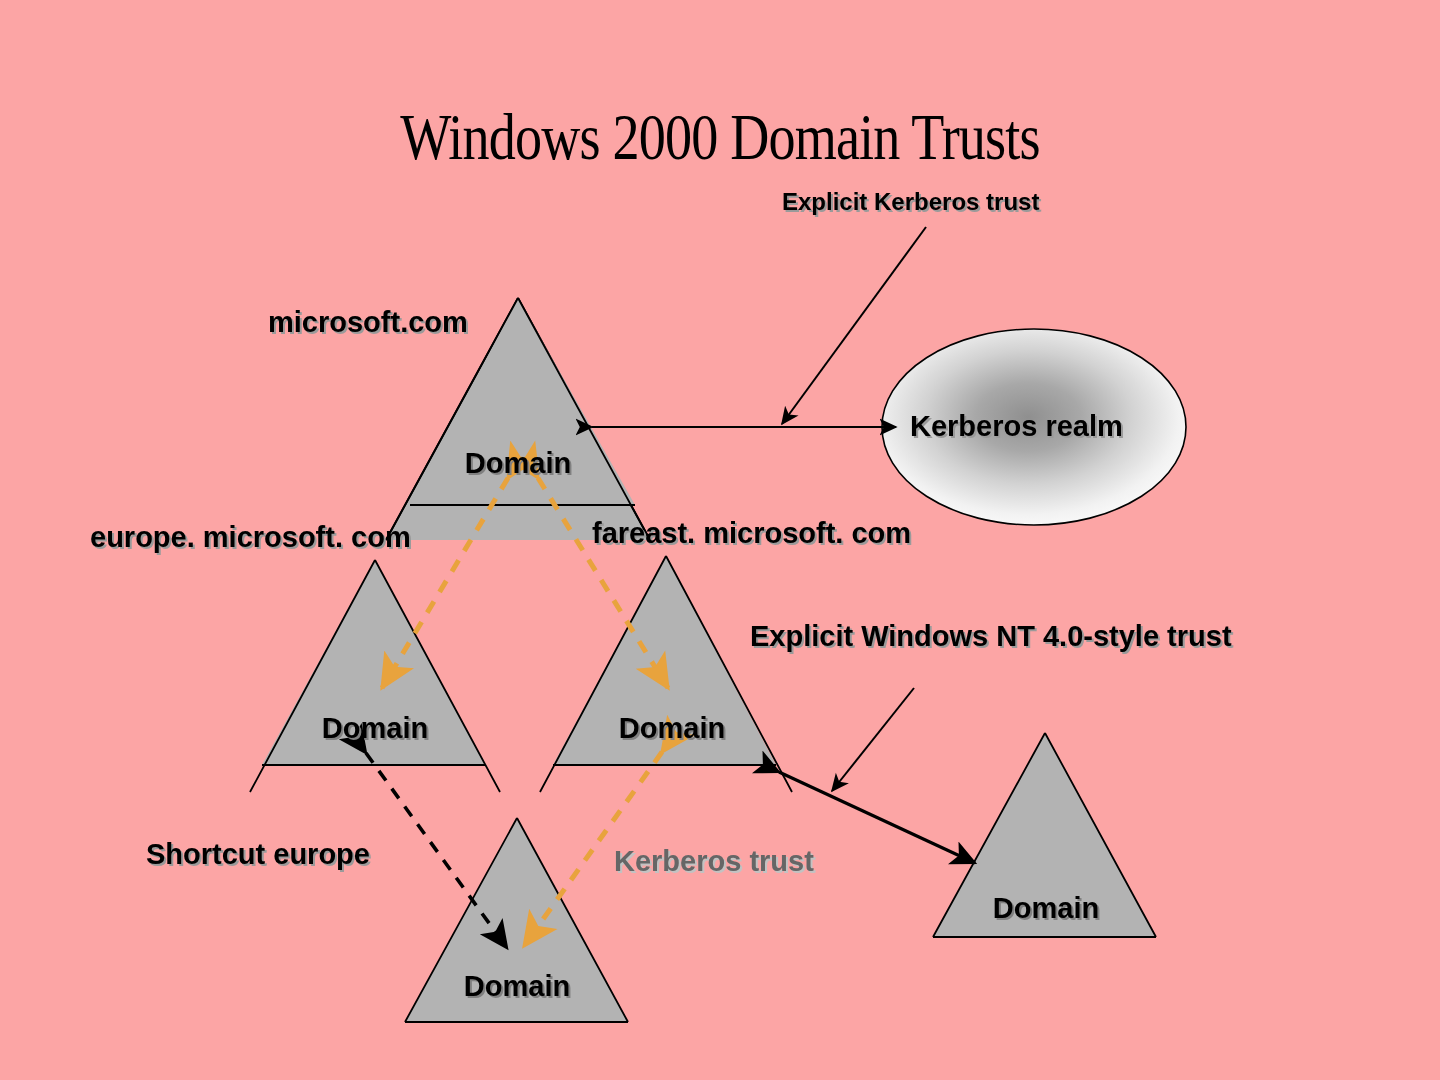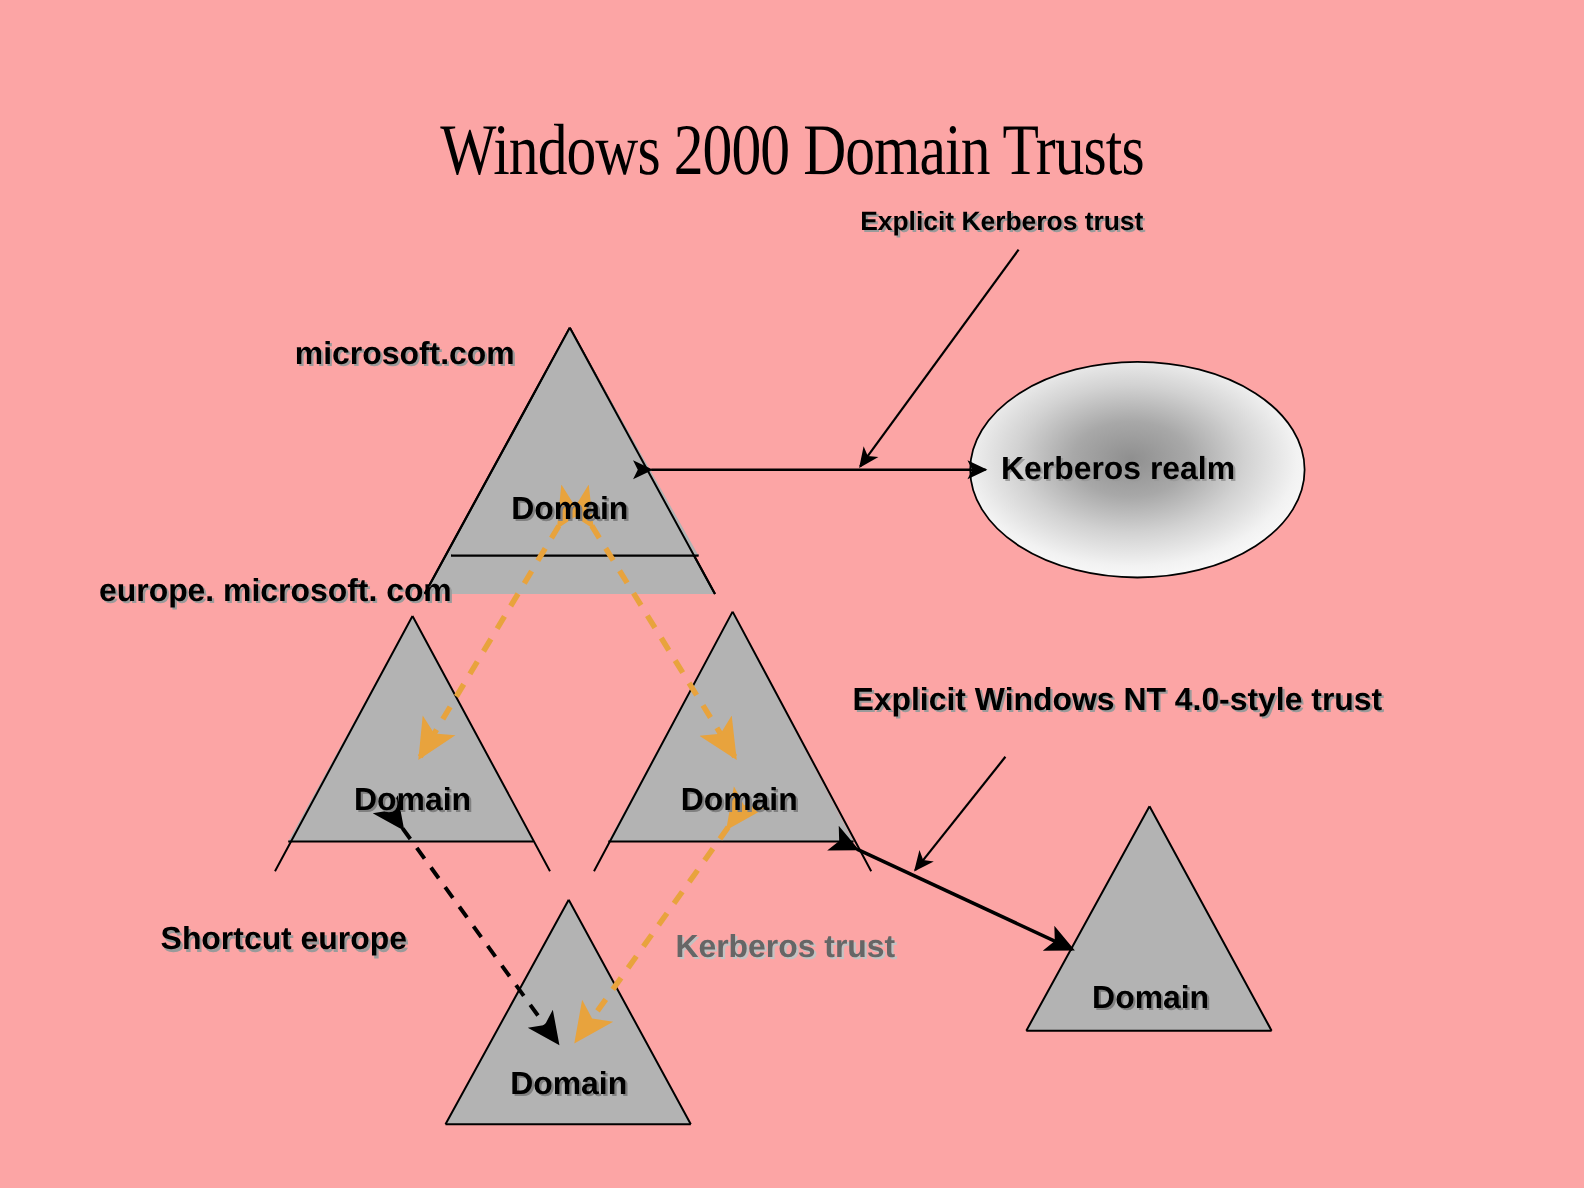--- a/index.html
+++ b/index.html
@@ -44,21 +44,21 @@
     color: #000000;
     line-height: 1;
     transform: scaleX(0.82);
     transform-origin: 50% 50%;
   }
   #lbl-explicit-kerberos { left: 782px; top: 190px; font-size: 24px; }
   #lbl-microsoft-com     { left: 268px; top: 308px; font-size: 29px; }
   #lbl-kerberos-realm    { left: 910px; top: 412px; font-size: 29px; }
   #lbl-europe            { left: 62px;  top: 523px; font-size: 29px; margin-left: 28px; }
   #lbl-fareast           { left: 592px; top: 519px; font-size: 29px; }
-  #lbl-explicit-nt       { left: 750px; top: 622px; font-size: 29px; margin-left: 25px; }
+  #lbl-explicit-nt       { left: 750px; top: 622px; font-size: 29px; }
   #lbl-shortcut          { left: 146px; top: 840px; font-size: 29px; }
   #lbl-kerberos-trust    { left: 614px; top: 847px; font-size: 29px;
                            color: #666666; text-shadow: 2px 2px 0 #c2c2c2; text-align: right; }
   .tri-label {
     position: absolute;
     white-space: nowrap;
     font-family: "Liberation Sans", sans-serif;
     font-weight: bold;
     font-size: 29px;
     color: #000000;
@@ -154,20 +154,21 @@
   </svg>
 
   <div class="lbl" id="lbl-explicit-kerberos">Explicit Kerberos trust</div>
 
   <div class="lbl" id="lbl-microsoft-com">microsoft.com</div>
 
   <div class="lbl" id="lbl-kerberos-realm">Kerberos realm</div>
 
   <div class="lbl" id="lbl-europe">europe. microsoft. com</div>
 
+  <div class="lbl" id="lbl-fareast">fareast. microsoft. com</div>
 
   <div class="lbl" id="lbl-explicit-nt">Explicit Windows NT 4.0-style trust</div>
 
   <div class="lbl" id="lbl-shortcut">Shortcut europe</div>
 
   <div class="lbl" id="lbl-kerberos-trust">Kerberos trust</div>
 
   <div class="tri-label" style="left:518px; top:463px;">Domain</div>
 
   <div class="tri-label" style="left:375px; top:728px;">Domain</div>

